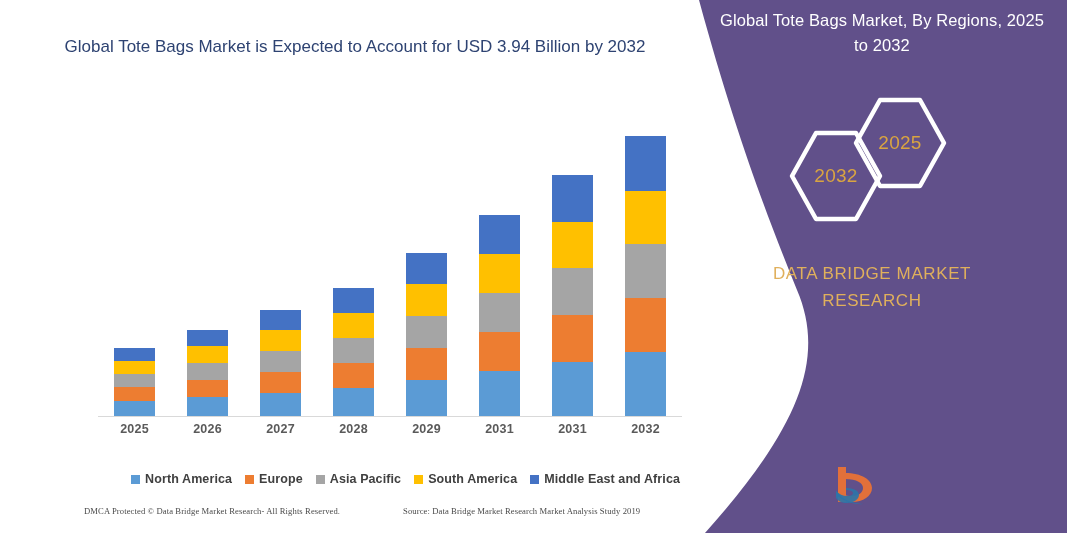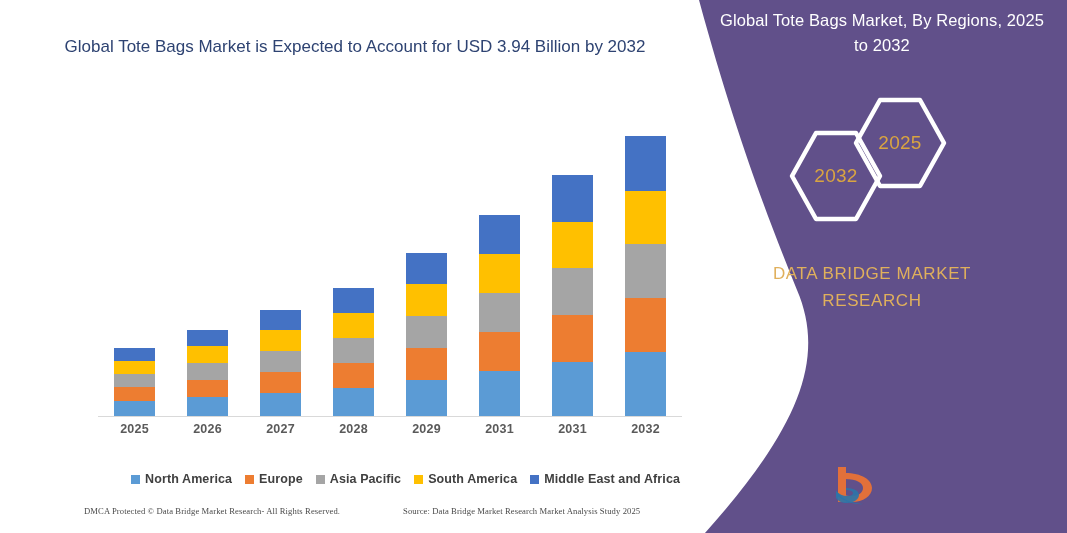--- a/index.html
+++ b/index.html
@@ -349,21 +349,21 @@
           <span class="legend-text">South America</span>
         </div>
         <div class="legend-item">
           <span class="legend-swatch" style="background: rgb(68, 114, 196);"></span>
           <span class="legend-text">Middle East and Africa</span>
         </div>
       </div>
 
     <div class="footer">
       <div class="footer-left">DMCA Protected © Data Bridge Market Research- All Rights Reserved.</div>
-      <div class="footer-right">Source: Data Bridge Market Research  Market Analysis Study 2025</div>
+      <div class="footer-right">Source: Data Bridge Market Research  Market Analysis Study 2019</div>
     </div>
   </div>
 
   <div class="right-panel">
     <svg class="panel-shape" viewBox="0 0 390 533" preserveAspectRatio="none">
       <path d="M 22,0 L 390,0 L 390,533 L 28,533
                C 120,430 150,360 120,290
                C 95,228 60,140 22,0 Z" fill="#61508A"></path>
     </svg>
 

